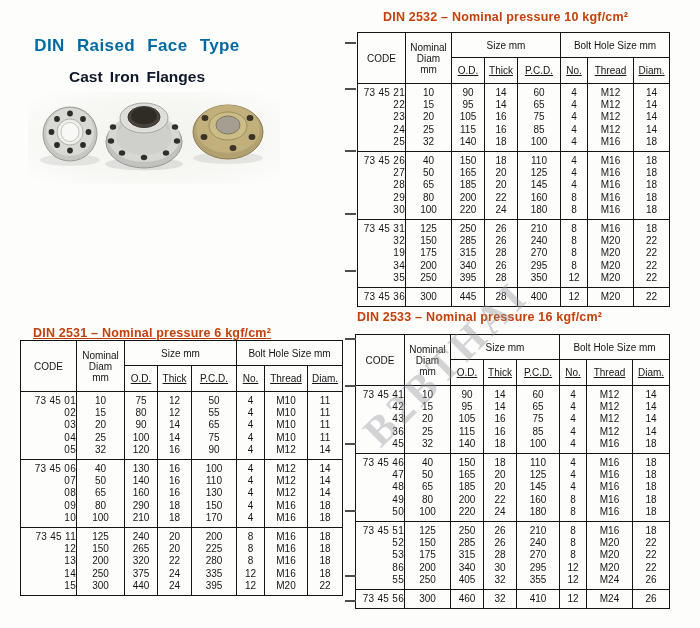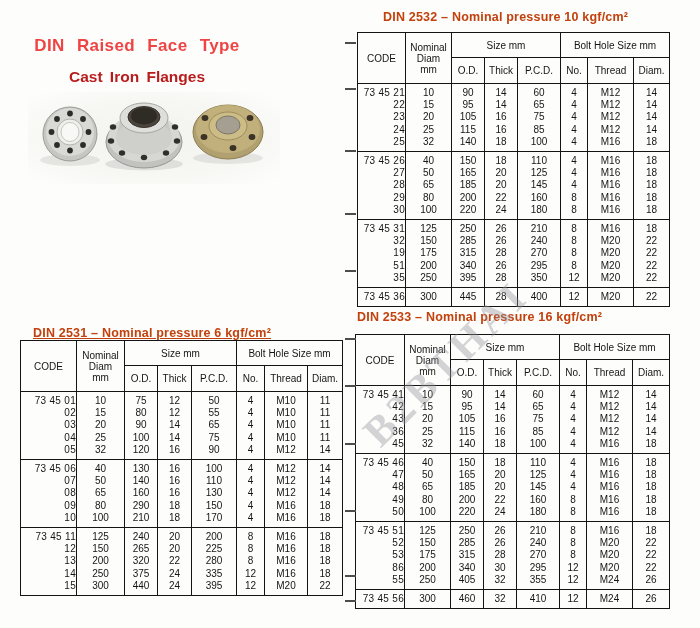--- a/index.html
+++ b/index.html
@@ -3,25 +3,25 @@
 <meta charset="utf-8">
 <style>
   html,body{margin:0;padding:0;}
   body{
     width:700px;height:628px;position:relative;overflow:hidden;
     background:#fdfdfc;color:#1a1a1a;
     font-family:"Liberation Sans", sans-serif;
   }
   .heading1{
     position:absolute;left:12px;top:36px;width:250px;text-align:center;
-    font-size:17px;font-weight:700;word-spacing:7px;letter-spacing:.4px;color:#ef4444;
+    font-size:17px;font-weight:700;word-spacing:7px;letter-spacing:.4px;color:#0369a1;
   }
   .heading2{
     position:absolute;left:12px;top:68px;width:250px;text-align:center;
-    font-size:15.5px;font-weight:700;word-spacing:3px;color:#b91c1c;
+    font-size:15.5px;font-weight:700;word-spacing:3px;color:#0f172a;
   }
   .photo-bg{
     position:absolute;left:28px;top:92px;width:252px;height:92px;
     background:radial-gradient(ellipse at center,#f2f2ee 0%,#f7f7f4 60%,rgba(253,253,252,0) 95%);
   }
   .photo{position:absolute;left:32px;top:96px;width:246px;height:84px;}
   .tbl-title{
     position:absolute;font-size:12.5px;font-weight:700;letter-spacing:.2px;color:#c2410c;
     white-space:nowrap;
   }
@@ -36,21 +36,21 @@
   #t2531{left:20px;top:340px;width:322px;}
   #t2533{left:355px;top:334px;width:314px;}
   table.din th, table.din td{
     border-left:1px solid #141414;border-right:1px solid #141414;
     padding:0;text-align:center;font-weight:400;
   }
   table.din thead{border-bottom:1.6px solid #141414;}
   table.din th{font-size:10px;line-height:11px;vertical-align:middle;}
   th.h-group{height:24px;border-bottom:1.2px solid #141414;font-size:10.5px;}
   th.h-span{height:50px;}
-  th.h-sub{height:25px;}
+  th.h-sub{height:25px;text-decoration:underline;}
   th .hl{display:block;line-height:11px;}
   table.din tbody{border-top:1.6px solid #141414;}
   table.din td{line-height:12.2px;}
   table.din tbody tr:first-child td{padding-top:3px;}
   table.din tbody tr:last-child td{padding-bottom:3px;}
   td.c-code{text-align:right !important;padding-right:7px;font-weight:700;letter-spacing:.3px;margin-top:14px;}
   .watermark{
     position:absolute;left:315px;top:340px;width:260px;height:46px;text-align:center;
     transform:rotate(-45deg);
     font-family:"Liberation Serif", serif;font-size:42px;font-weight:700;
@@ -280,21 +280,21 @@
           <td class="c-code">19</td>
           <td class="c-num">175</td>
           <td class="c-num">315</td>
           <td class="c-num">28</td>
           <td class="c-num">270</td>
           <td class="c-num">8</td>
           <td class="c-num">M20</td>
           <td class="c-num">22</td>
         </tr>
         <tr>
-          <td class="c-code">51</td>
+          <td class="c-code">34</td>
           <td class="c-num">200</td>
           <td class="c-num">340</td>
           <td class="c-num">26</td>
           <td class="c-num">295</td>
           <td class="c-num">8</td>
           <td class="c-num">M20</td>
           <td class="c-num">22</td>
         </tr>
         <tr>
           <td class="c-code">35</td>

